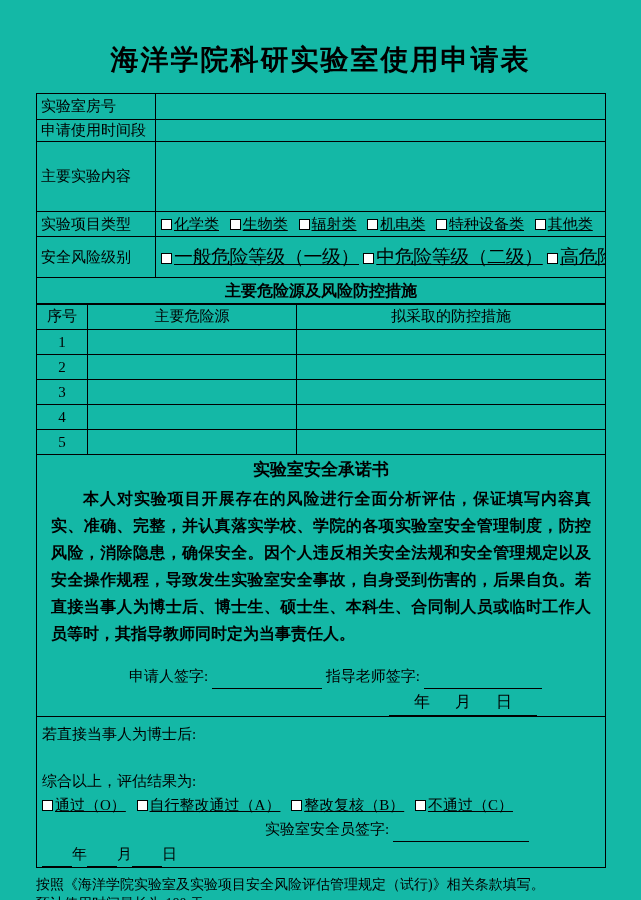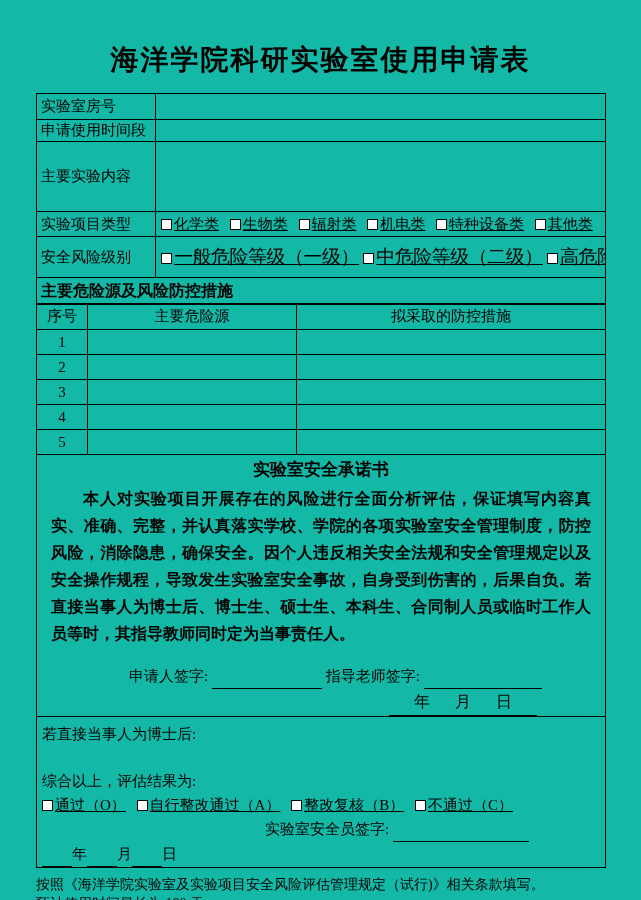--- a/index.html
+++ b/index.html
@@ -11,21 +11,21 @@
   }
   .doc-title {
     margin:0 0 15px 0; text-align:center;
     font-size:28px; line-height:36px; font-weight:bold; letter-spacing:2px;
   }
   table { border-collapse:collapse; table-layout:fixed; width:569px; margin-left:36px; }
   table.t2 { margin-top:-2px; }
   td { border:1.5px solid #000; font-size:15px; padding:1px 4px; overflow:hidden; }
   .label-cell { text-align:left; }
   .center { text-align:center; }
-  .section-title-cell { font-weight:bold; font-size:16px; }
+  .section-title-cell { text-align:center; font-weight:bold; font-size:16px; }
   .opts-cell { white-space:nowrap; padding-left:5px; }
   .risk-opts { font-size:19px; letter-spacing:-0.5px; }
   .opt { margin-right:7px; white-space:nowrap;text-decoration:underline; }
   .opt-tight { margin-right:0; }
   .cb {
     display:inline-block; width:11px; height:11px; border:1px solid #000;
     margin-right:2px; vertical-align:-1px; background:#fff;
   }
   .num-cell { text-align:center; }
   .commit-cell { vertical-align:top; padding:3px 14px 0 14px; }

